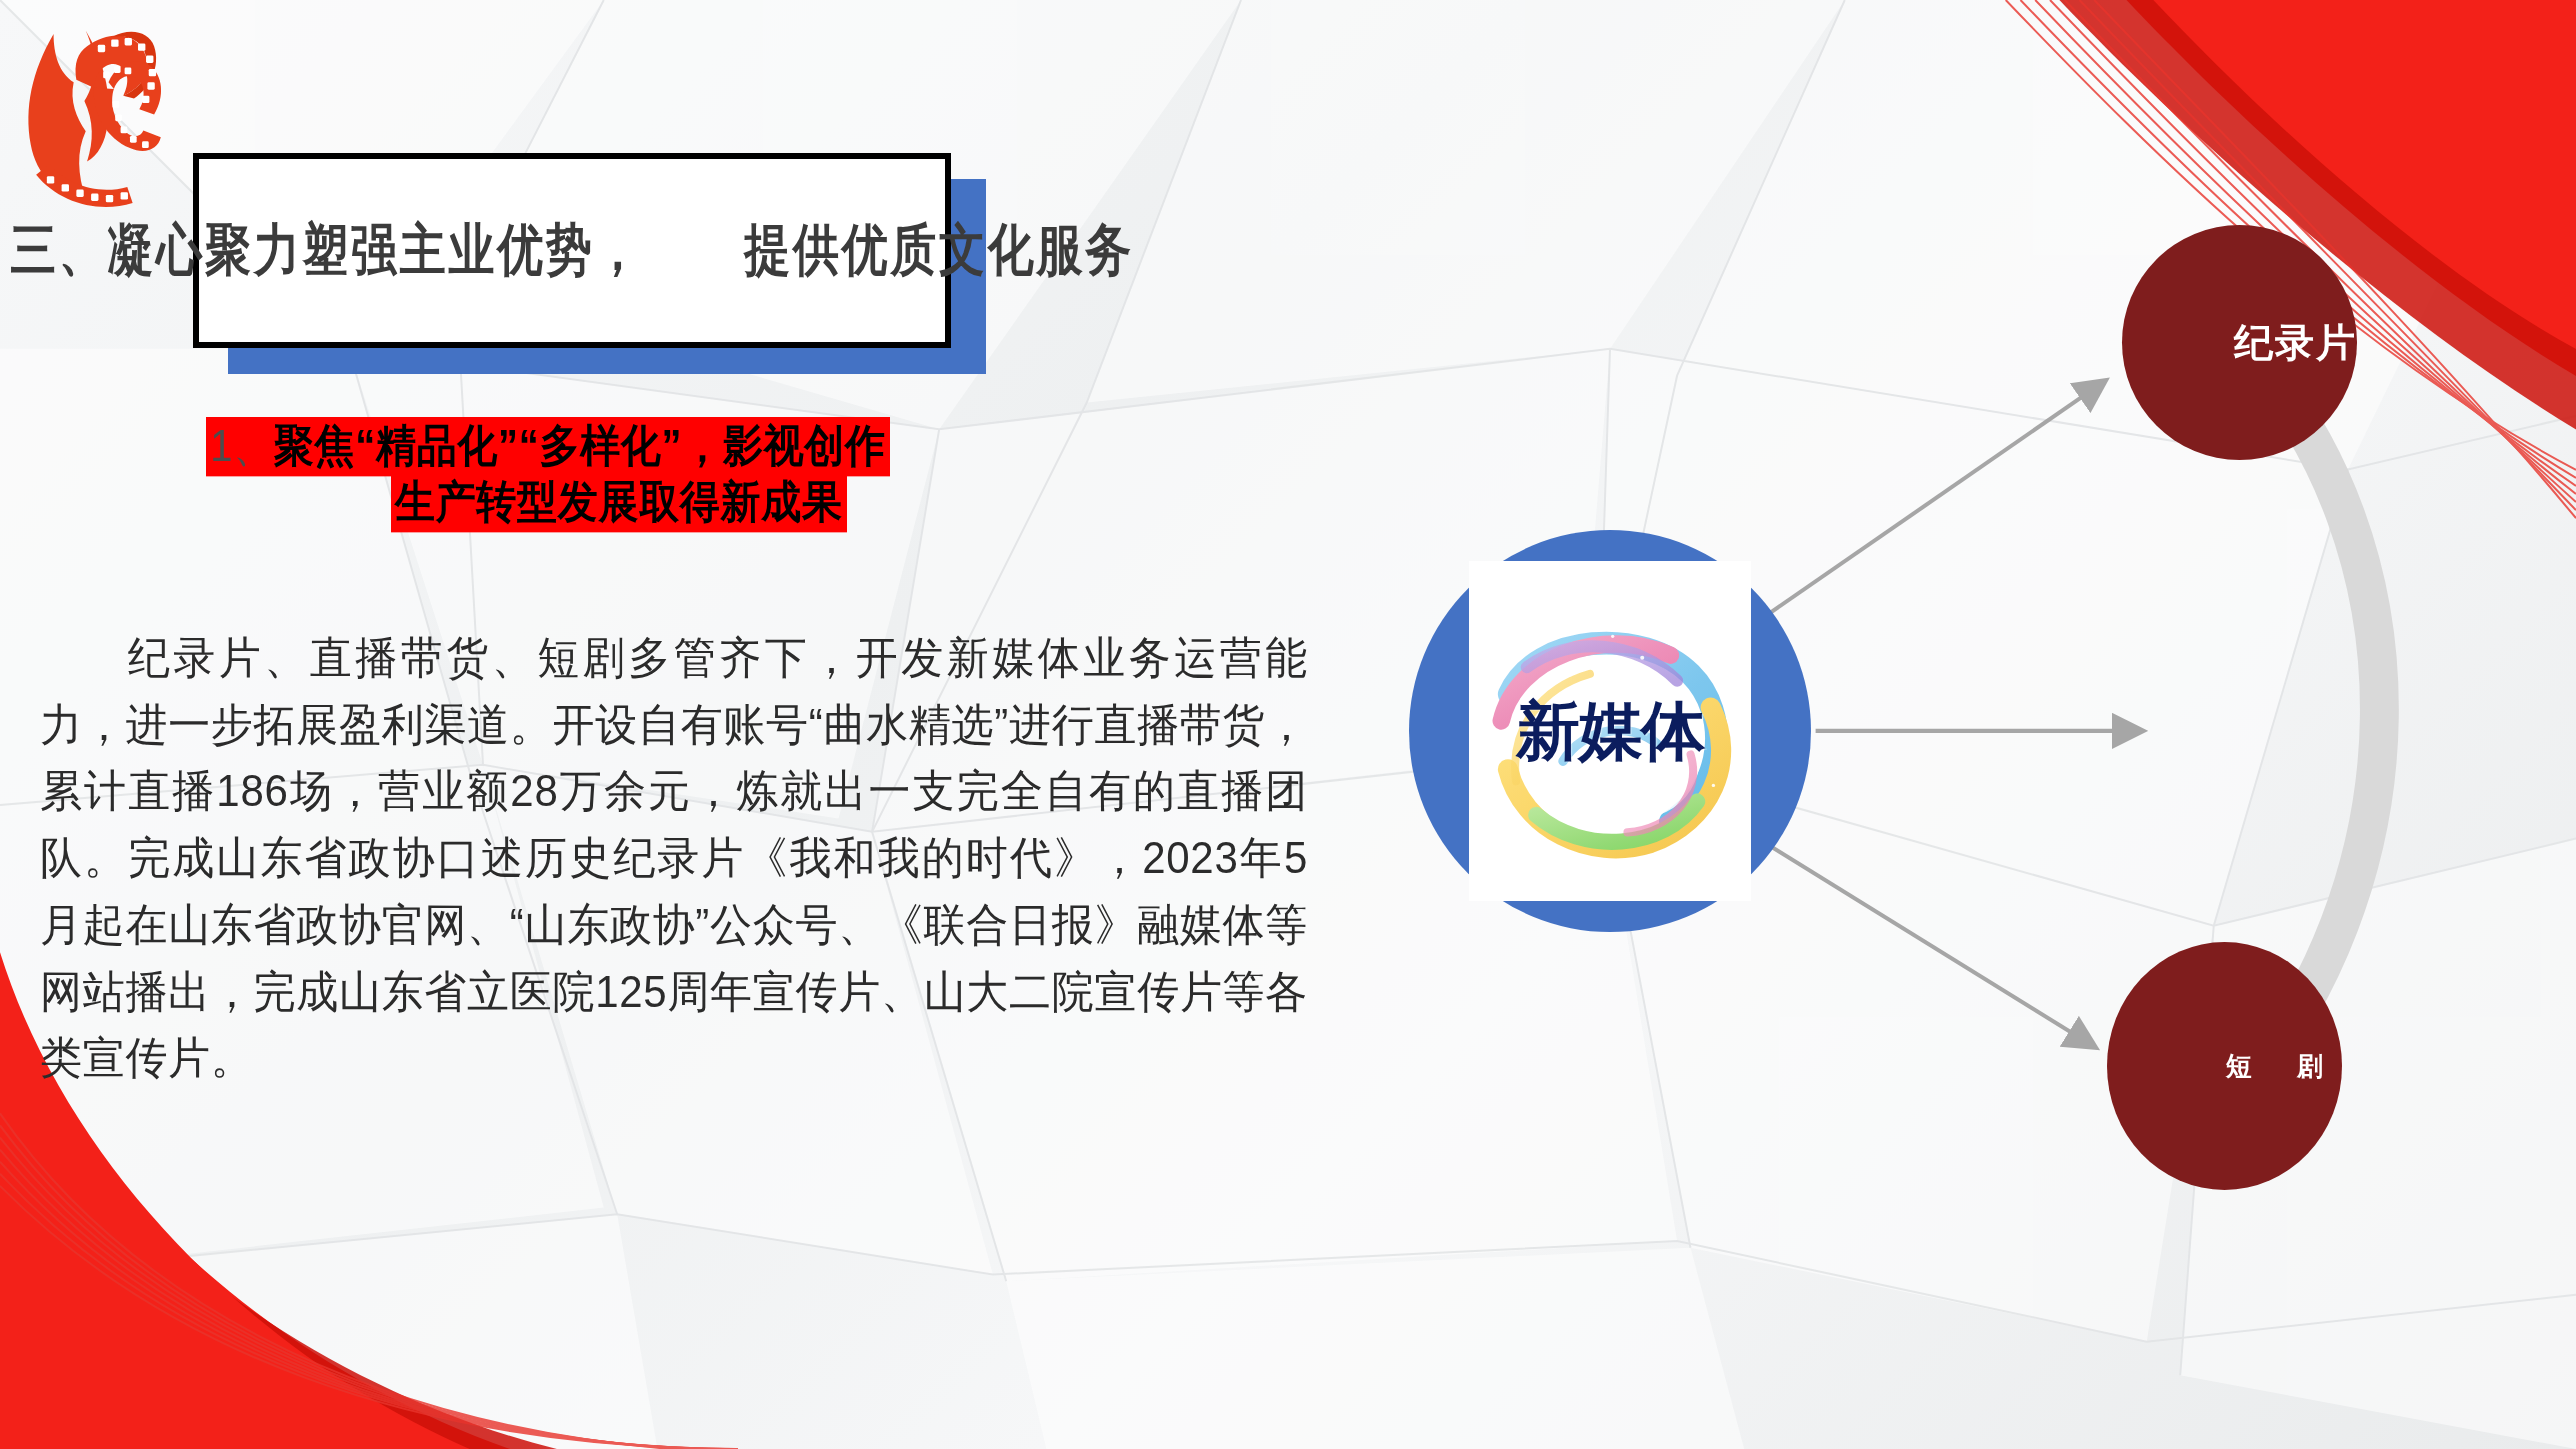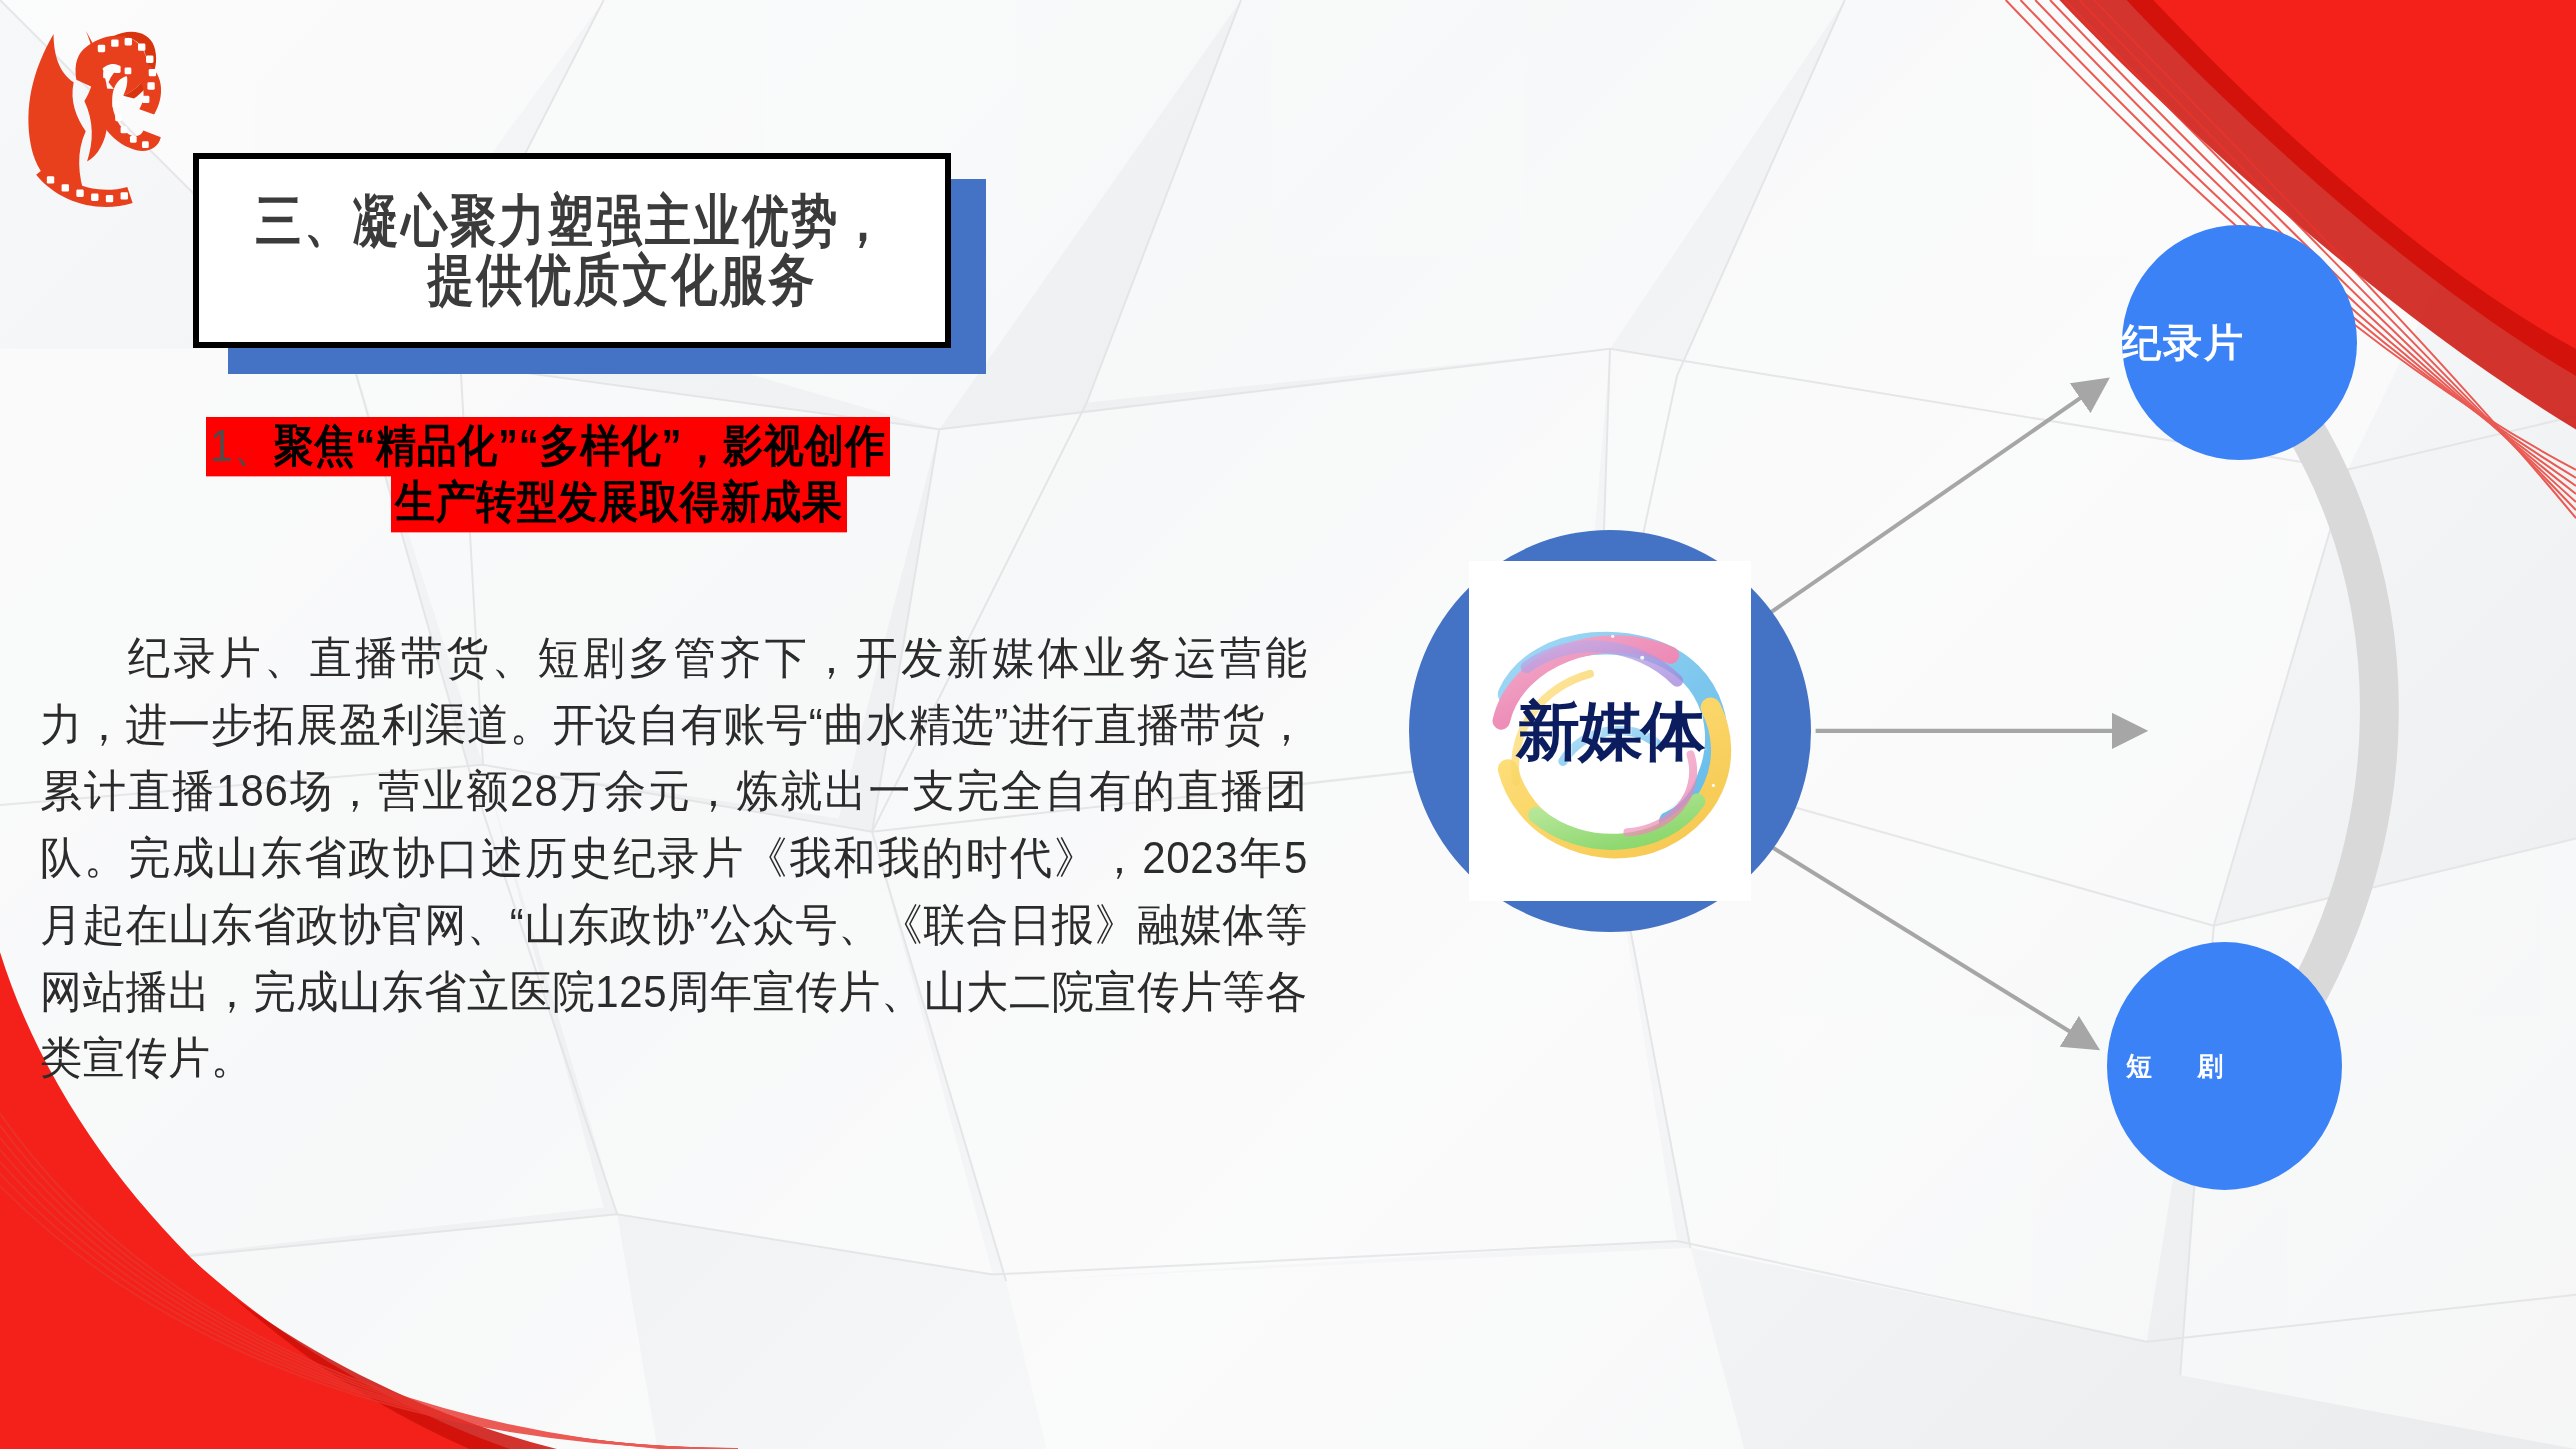--- a/index.html
+++ b/index.html
@@ -55,21 +55,21 @@
     background: #4472c4;
   }
   .title-box {
     position: absolute;
     left: 0; top: 0;
     width: 758px; height: 195px;
     background: #ffffff;
     border: 6px solid #000000;
     box-sizing: border-box;
     display: flex;
-    flex-direction: column;
+    flex-direction: row;
     align-items: center;
     justify-content: center;
   }
   .title-line {
     color: #3b3b3b;
     font-size: 46px;
     font-weight: bold;
     letter-spacing: 2.7px;
     line-height: 1.28;
     white-space: nowrap;
@@ -122,24 +122,24 @@
   .diagram {
     position: absolute;
     left: 1342px; top: 181px;
     width: 1194px; height: 1140px;
   }
   .diagram svg.arcs { position: absolute; inset: 0; width: 100%; height: 100%; }
 
   .node {
     position: absolute;
     border-radius: 50%;
-    background: #3b82f6;
+    background: #7f1d1d;
     display: flex;
     align-items: center;
-    justify-content: flex-start;
+    justify-content: flex-end;
     color: #ffffff;
     font-weight: bold;
   }
   .node span { white-space: nowrap; }
 
   .node-doc  { left: 780px; top: 44px;  width: 235px; height: 235px; }
   .node-doc  span { font-size: 39px; letter-spacing: 2px; }
 
   .node-live { left: 815px; top: 429px; width: 248px; height: 268px; }
   .node-live span { font-size: 39px; letter-spacing: 2px; }

